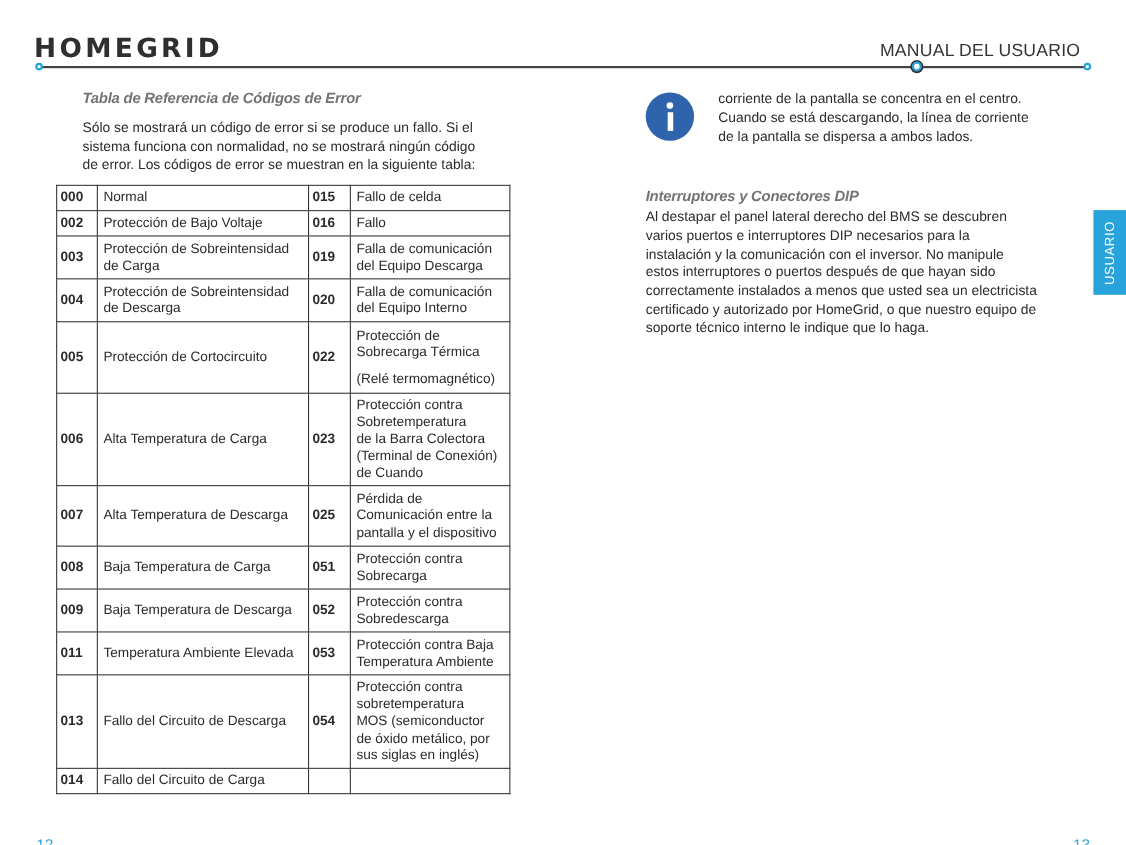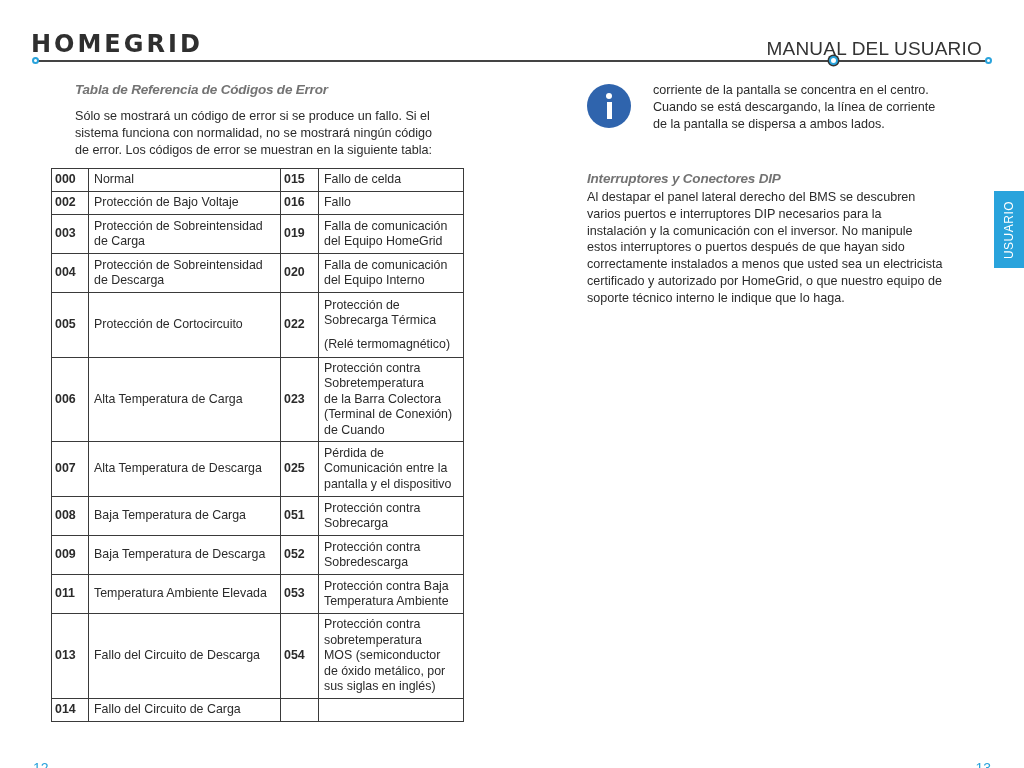--- a/index.html
+++ b/index.html
@@ -5,21 +5,21 @@
     * { box-sizing: border-box; margin: 0; padding: 0; }
     html, body { width: 1024px; height: 768px; background: #ffffff; overflow: hidden; }
     body { position: relative; font-family: "Liberation Sans", "DejaVu Sans", sans-serif; color: #2b2b2b; }
 
     .logo { position: absolute; left: 31px; top: 30px; font-family: "DejaVu Sans", sans-serif; font-weight: bold; font-size: 24px; letter-spacing: 3px; color: #2f2f2f; }
     .header-line { position: absolute; left: 36px; top: 60px; width: 952px; height: 2px; background: #444; }
     .dot { position: absolute; width: 7px; height: 7px; border: 2px solid #29a3dc; border-radius: 50%; background: #fff; }
     .dot.left { left: 32px; top: 57px; }
     .dot.mid { left: 829px; top: 56px; width: 9px; height: 9px; box-shadow: 0 0 0 1.5px #333; }
     .dot.right { left: 985px; top: 57px; }
-    .manual-title { position: absolute; right: 42px; top: 38px; font-size: 19px; color: #333; letter-spacing: 0.2px; }
+    .manual-title { position: absolute; right: 42px; top: 38px; font-size: 16px; color: #333; letter-spacing: 0.2px; }
 
     .section-title { position: absolute; font-weight: bold; font-style: italic; font-size: 13.5px; color: #737373; letter-spacing: -0.2px; }
     .paragraph { position: absolute; font-size: 12.6px; line-height: 16.8px; color: #2b2b2b; }
 
     table.codes { position: absolute; left: 51px; top: 168px; width: 413px; border-collapse: collapse; font-size: 12.4px; line-height: 15.5px; }
     table.codes td { border: 1.5px solid #3a3a3a; padding: 0 5px; vertical-align: middle; color: #2b2b2b; }
     table.codes td.code { width: 37px; font-weight: bold; padding: 0 3px; }
     table.codes td.desc1 { width: 192px; }
     table.codes td.code2 { width: 38px; }
     .cell-block { display: block; }
@@ -77,21 +77,21 @@
       </tr>
       <tr style="height: 39px;">
         <td class="code">003</td>
         <td class="desc1">
           <span class="cell-block">Protección de Sobreintensidad</span>
           <span class="cell-block">de Carga</span>
         </td>
         <td class="code code2">019</td>
         <td class="desc2">
           <span class="cell-block">Falla de comunicación</span>
-          <span class="cell-block">del Equipo HomeGrid</span>
+          <span class="cell-block">del Equipo Descarga</span>
         </td>
       </tr>
       <tr style="height: 39px;">
         <td class="code">004</td>
         <td class="desc1">
           <span class="cell-block">Protección de Sobreintensidad</span>
           <span class="cell-block">de Descarga</span>
         </td>
         <td class="code code2">020</td>
         <td class="desc2">

